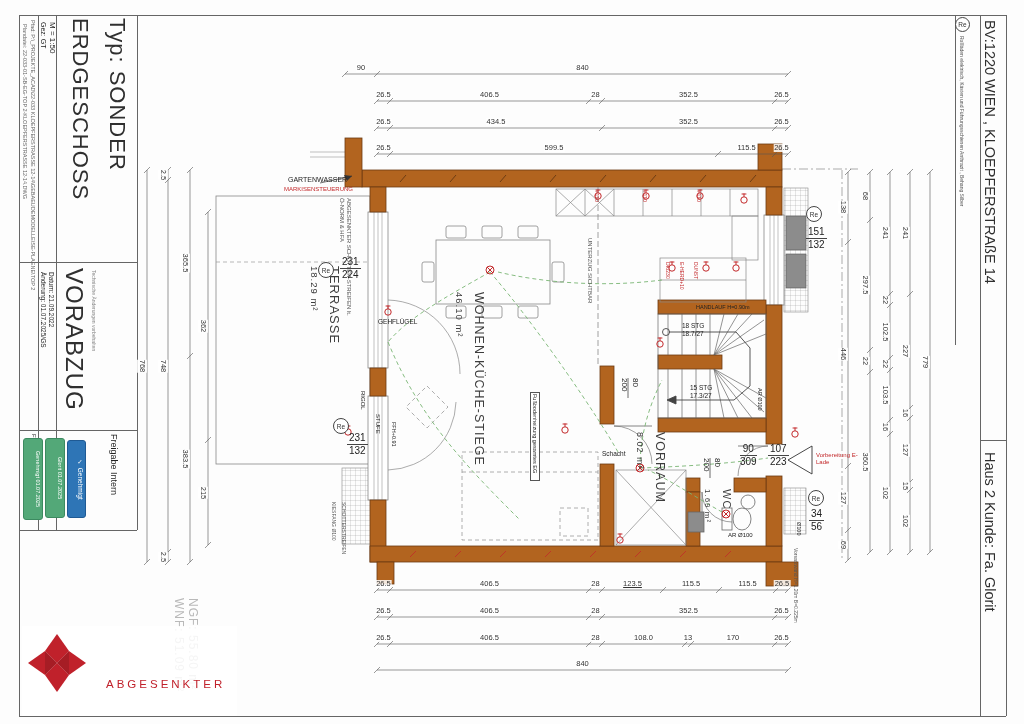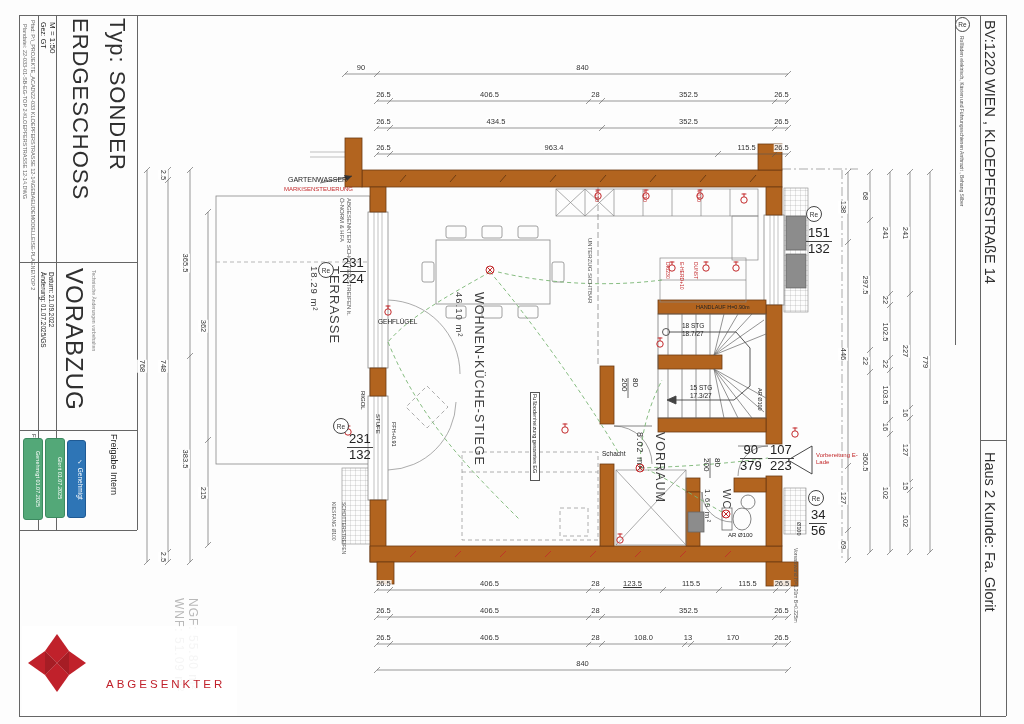--- a/index.html
+++ b/index.html
@@ -9,21 +9,21 @@
   .lbl{position:absolute;font-size:8px;line-height:1.1;color:#222;white-space:nowrap}
   .wrap{white-space:normal}
   .red{color:#c3292b}
   .hl{position:absolute;background:#666;height:1px}
   .vl{position:absolute;background:#666;width:1px}
   .dimlbl{position:absolute;font-size:7.5px;color:#333;background:rgba(255,255,255,.85);
           padding:0 1px;line-height:1;white-space:nowrap}
   .dimv{writing-mode:vertical-rl}
   .re{position:absolute;width:14px;height:14px;border:1px solid #444;border-radius:50%;
       font-size:6.5px;display:flex;align-items:center;justify-content:center;background:#fff;color:#333}
-  .fr{position:absolute;font-size:13px;text-align:center;line-height:1.15;color:#222}
+  .fr{position:absolute;font-size:10px;text-align:center;line-height:1.15;color:#222}
   .fr .n{display:block;border-bottom:1px solid #444;padding:0 2px}
   .fr .d{display:block}
   .room{position:absolute;letter-spacing:1px;color:#3c3c3c;text-align:left;line-height:1.25}
   .room .nm{font-size:12.5px}
   .room .ar{font-size:9.5px}
   .stamp{position:absolute;color:#fff;border-radius:3px;text-align:center;
          font-size:5.5px;line-height:1.3;padding:3px 1px;white-space:normal}
   .stamp.green{background:#53a878;width:16px;border:1px solid #3c8a60}
   .stamp.blue{background:#2e75b6;width:15px;border:1px solid #1f5a94;font-size:6.5px}
   .boxed{border:1px solid #555;background:#fff;padding:1px}
@@ -447,21 +447,21 @@
   <span class="n">34</span>
     <span class="d">56</span>
 </div>
 
 <span class="lbl dimv" style="left:630px;top:378px;font-size:8px">80</span>
 <span class="lbl dimv" style="left:619px;top:378px;font-size:8px">200</span>
 <span class="lbl dimv" style="left:712px;top:458px;font-size:8px">80</span>
 <span class="lbl dimv" style="left:701px;top:458px;font-size:8px">200</span>
 <div class="fr" style="left:740px;top:443px">
   <span class="n">90</span>
-    <span class="d">379</span>
+    <span class="d">309</span>
 </div>
 <div class="fr" style="left:768px;top:443px">
   <span class="n">107</span>
     <span class="d">223</span>
 </div>
 
 <span class="lbl" style="left:682px;top:322px;font-size:6.5px">18 STG</span>
 <span class="lbl" style="left:682px;top:330px;font-size:6.5px">18.7/27</span>
 <span class="lbl" style="left:690px;top:384px;font-size:6.5px">15 STG</span>
 <span class="lbl" style="left:690px;top:392px;font-size:6.5px">17.3/27</span>
@@ -517,21 +517,21 @@
     <span class="dimlbl" style="left: 383.5px; top: 91px; transform: translateX(-50%);">26.5</span>
     <span class="dimlbl" style="left: 489.5px; top: 91px; transform: translateX(-50%);">406.5</span>
     <span class="dimlbl" style="left: 595.5px; top: 91px; transform: translateX(-50%);">28</span>
     <span class="dimlbl" style="left: 688.5px; top: 91px; transform: translateX(-50%);">352.5</span>
     <span class="dimlbl" style="left: 781.5px; top: 91px; transform: translateX(-50%);">26.5</span>
     <span class="dimlbl" style="left: 383.5px; top: 118px; transform: translateX(-50%);">26.5</span>
     <span class="dimlbl" style="left: 496px; top: 118px; transform: translateX(-50%);">434.5</span>
     <span class="dimlbl" style="left: 688.5px; top: 118px; transform: translateX(-50%);">352.5</span>
     <span class="dimlbl" style="left: 781.5px; top: 118px; transform: translateX(-50%);">26.5</span>
     <span class="dimlbl" style="left: 383.5px; top: 144px; transform: translateX(-50%);">26.5</span>
-    <span class="dimlbl" style="left: 554px; top: 144px; transform: translateX(-50%);">963.4</span>
+    <span class="dimlbl" style="left: 554px; top: 144px; transform: translateX(-50%);">599.5</span>
     <span class="dimlbl" style="left: 746.5px; top: 144px; transform: translateX(-50%);">115.5</span>
     <span class="dimlbl" style="left: 781.5px; top: 144px; transform: translateX(-50%);">26.5</span>
     <span class="dimlbl" style="left: 383.5px; top: 580px; transform: translateX(-50%);">26.5</span>
     <span class="dimlbl" style="left: 489.5px; top: 580px; transform: translateX(-50%);">406.5</span>
     <span class="dimlbl" style="left: 595.5px; top: 580px; transform: translateX(-50%);">28</span>
     <span class="dimlbl" style="left: 632.5px; top: 580px; transform: translateX(-50%); text-decoration: underline;">123.5</span>
     <span class="dimlbl" style="left: 691px; top: 580px; transform: translateX(-50%);">115.5</span>
     <span class="dimlbl" style="left: 747.5px; top: 580px; transform: translateX(-50%);">115.5</span>
     <span class="dimlbl" style="left: 782px; top: 580px; transform: translateX(-50%);">26.5</span>
     <span class="dimlbl" style="left: 383.5px; top: 607px; transform: translateX(-50%);">26.5</span>

